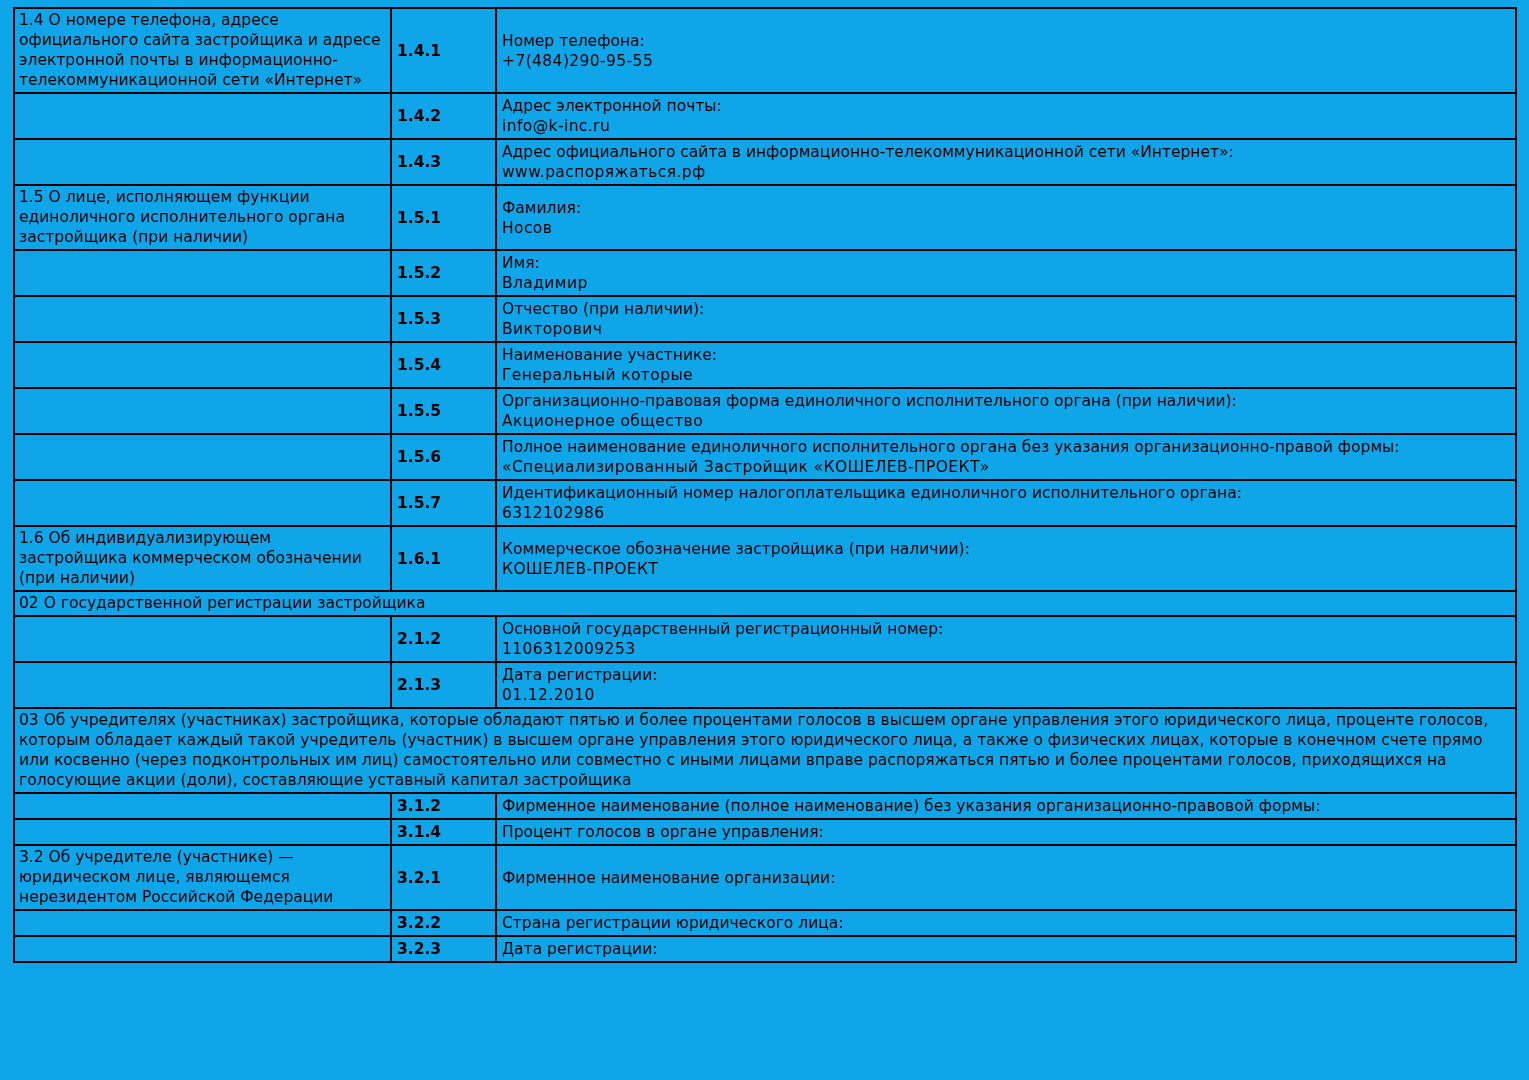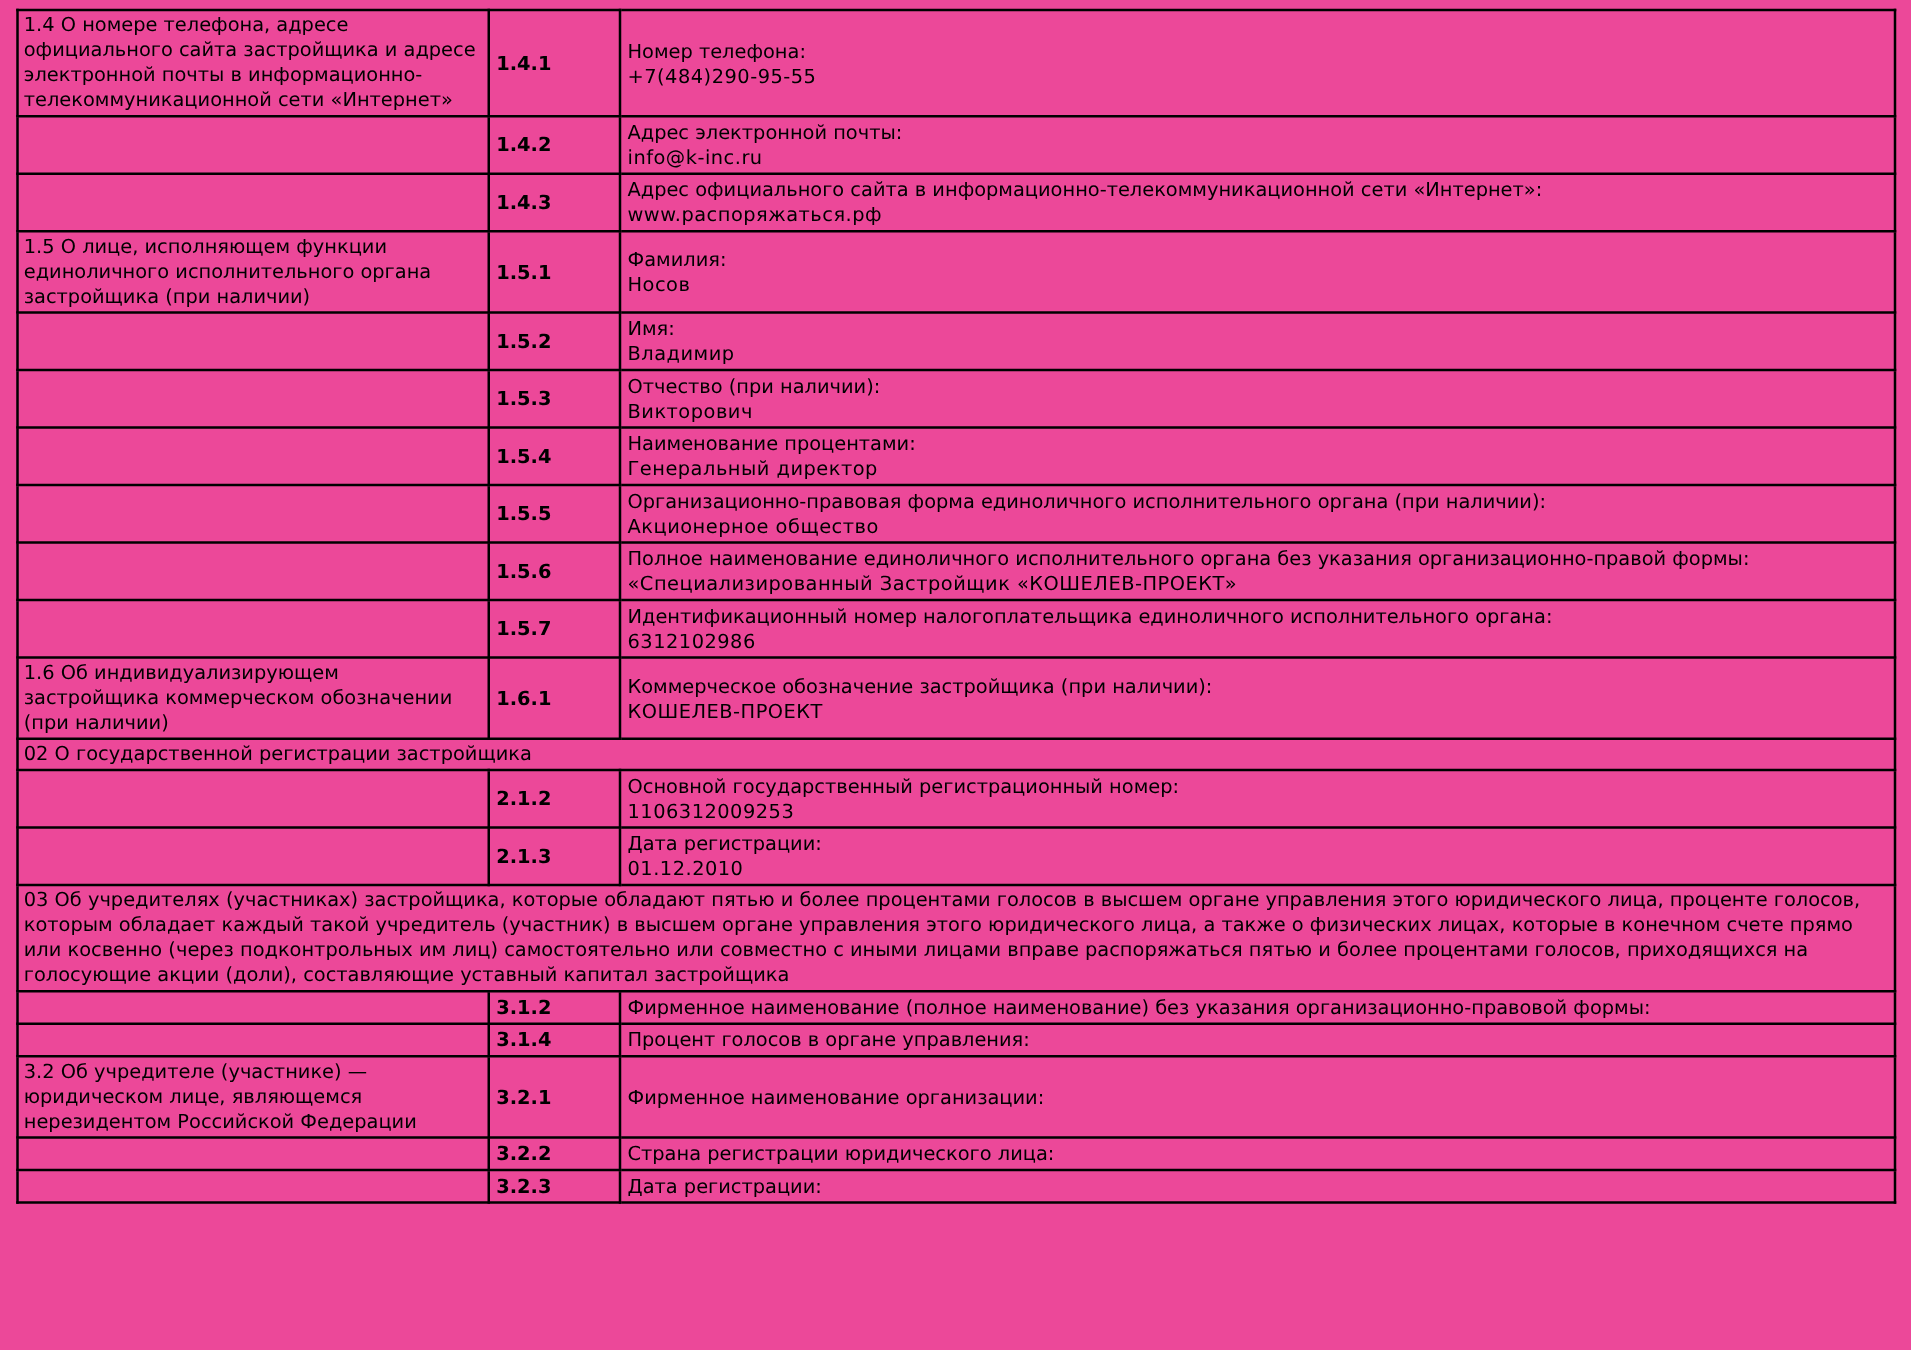--- a/index.html
+++ b/index.html
@@ -8,21 +8,21 @@
     background: #ffffff;
     color: #000000;
     font-family: "DejaVu Sans", sans-serif;
   }
   .page {
     width: 1529px;
     height: 1080px;
     overflow: hidden;
     box-sizing: border-box;
     padding: 7px 16px 0 13px;
-    background: #ec4899;
+    background: #0ea5e9;
   }
   table.disclosure {
     border-collapse: collapse;
     table-layout: fixed;
     width: 1502px;
   }
   col.col-desc { width: 377px; }
   col.col-code { width: 105px; }
   col.col-content { width: 1020px; }
   td {
@@ -111,22 +111,22 @@
     <td class="c2">1.5.3</td>
     <td class="c3">
       <div class="field-label">Отчество (при наличии):</div>
       <div class="field-value">Викторович</div>
     </td>
   </tr>
         <tr>
     <td class="c1"></td>
     <td class="c2">1.5.4</td>
     <td class="c3">
-      <div class="field-label">Наименование процентами:</div>
-      <div class="field-value">Генеральный директор</div>
+      <div class="field-label">Наименование участнике:</div>
+      <div class="field-value">Генеральный которые</div>
     </td>
   </tr>
         <tr>
     <td class="c1"></td>
     <td class="c2">1.5.5</td>
     <td class="c3">
       <div class="field-label">Организационно-правовая форма единоличного исполнительного органа (при наличии):</div>
       <div class="field-value">Акционерное общество</div>
     </td>
   </tr>

